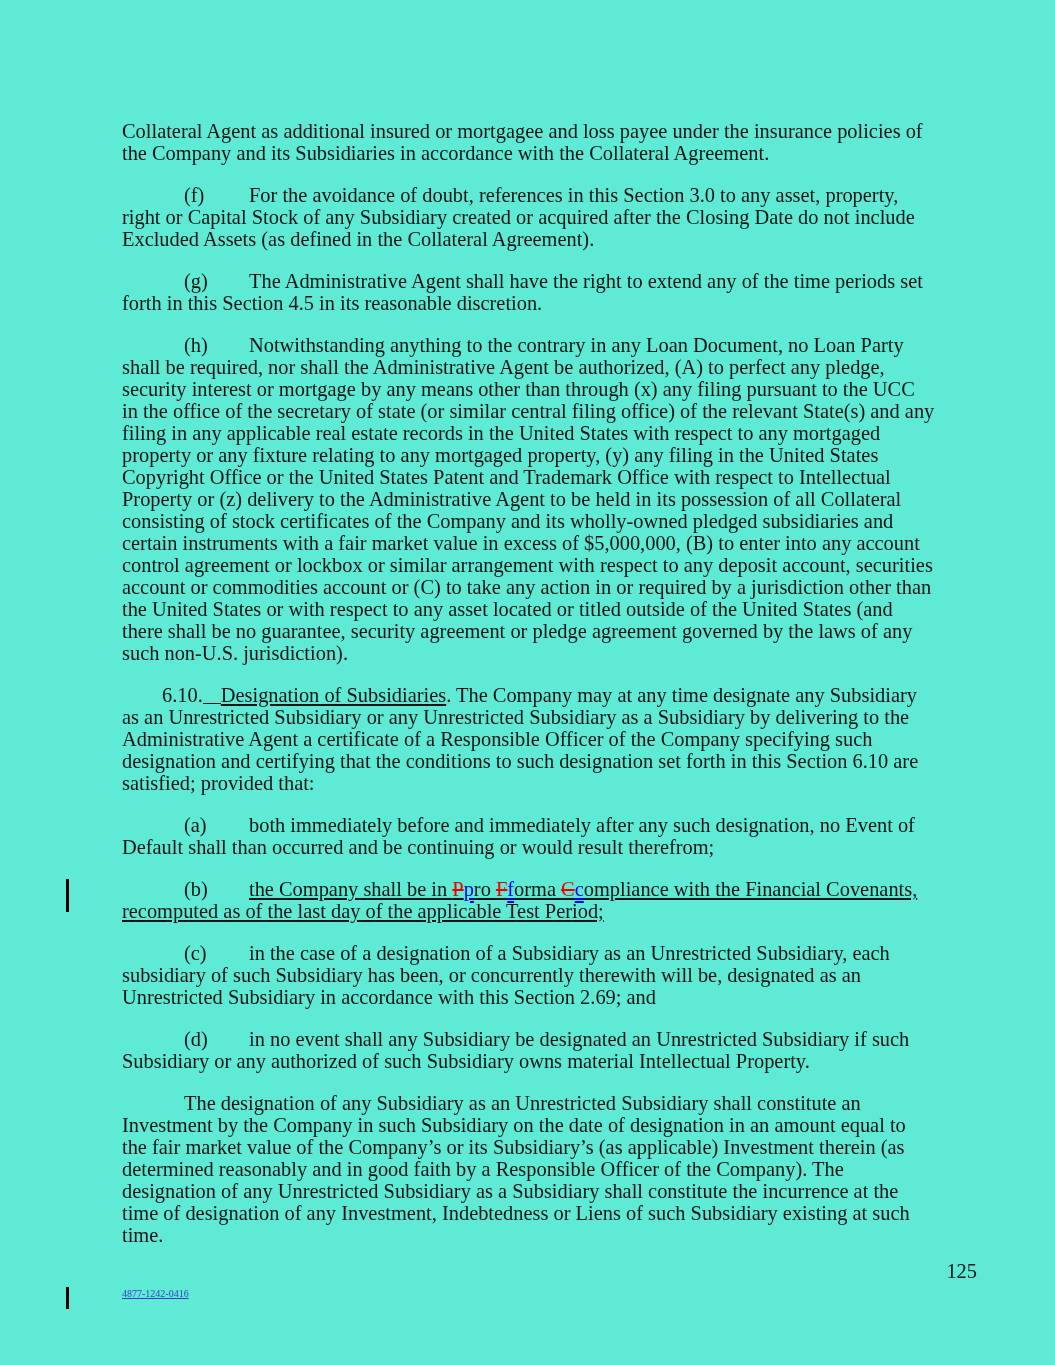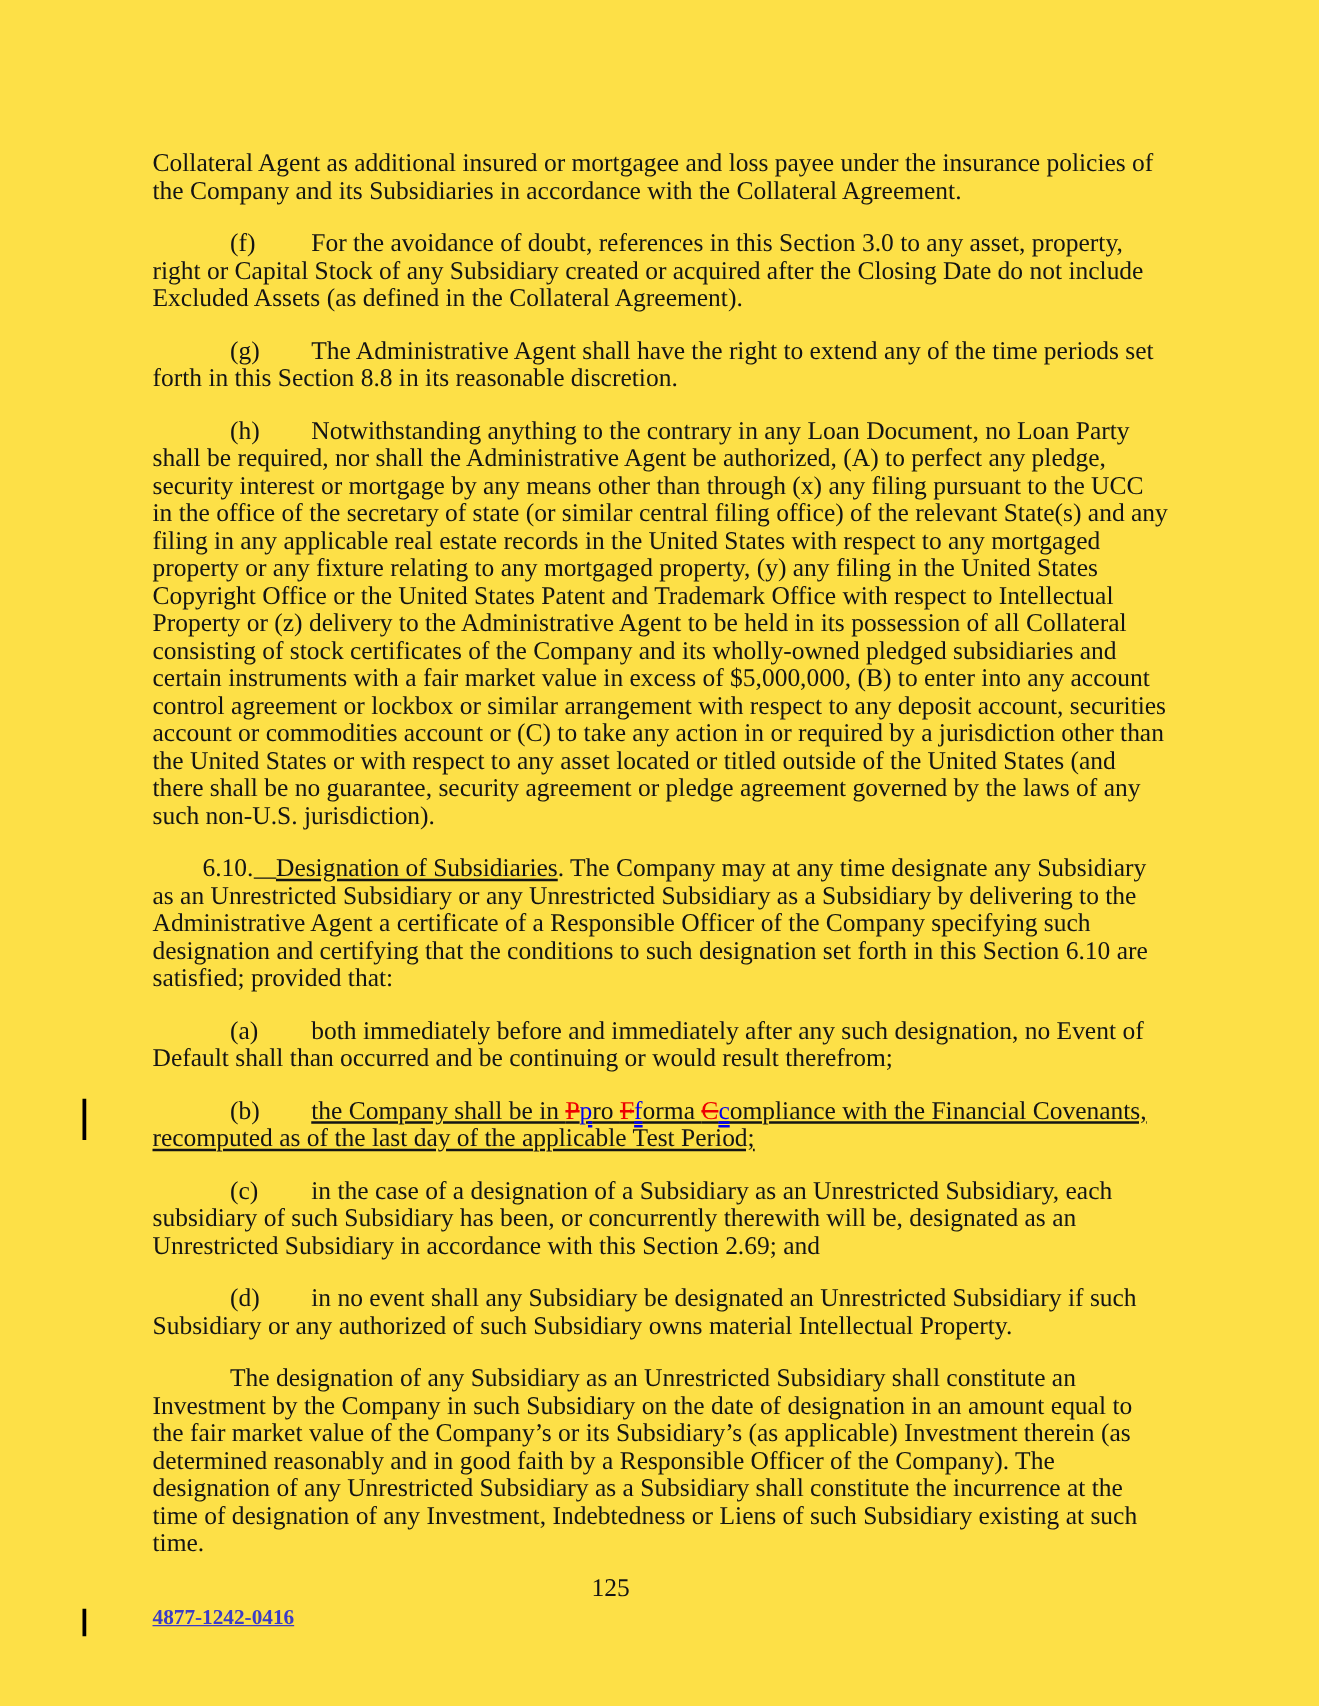--- a/index.html
+++ b/index.html
@@ -1,20 +1,20 @@
 <!DOCTYPE html>
 <html style="--deletion-red: #ee0000; --insertion-blue: #0000ee; --link-blue: #3b3bc8;"><head>
 <meta charset="utf-8">
 <style>
   html,body{margin:0;padding:0;background:#e8e8e8;}
   .page{
     position:relative;
     width:1055px;height:1365px;
     margin:0 auto;
-    background:#fde047;
+    background:#5eead4;
     font-family:"Liberation Serif","DejaVu Serif",serif;
     font-size:20.4px;
     line-height:22px;
     color:#141414;
     box-sizing:border-box;
     padding:120px 120px 0 122px;
     overflow:hidden;
   }
   .para{margin:0 0 20px 0;text-align:left;}
   .indent{text-indent:62px;}
@@ -34,40 +34,39 @@
   .ins{
     color:var(--insertion-blue,#0000ee);
     text-decoration:underline double var(--insertion-blue,#0000ee);
   }
   .change-bar{position:absolute;width:3px;background:#000;}
   .bar-para-b{left:-56px;top:1px;height:33px;}
   .bar-footer{left:66px;top:1287px;height:22px;}
   .rel{position:relative;text-decoration:underline;}
   .footer-page-number{
     position:absolute;top:1260px;left:0;width:977px;
-    text-align:center;
+    text-align:right;
   }
   .footer-doc-id{
     position:absolute;left:122px;top:1286px;
-    font-size:17px;line-height:16px;
+    font-size:10px;line-height:16px;
     color:var(--link-blue,#3b3bc8);
     text-decoration:underline;
-    font-weight:bold;
   }
 </style>
 </head>
 <body>
 
 <div class="page">
 
   <p class="para">Collateral Agent as additional insured or mortgagee and loss payee under the insurance policies of the Company and its Subsidiaries in accordance with the Collateral Agreement.</p>
 
   <p class="para indent"><span class="plabel">(f)</span><span>For the avoidance of doubt, references in this Section 3.0 to any asset, property, right or Capital Stock of any Subsidiary created or acquired after the Closing Date do not include Excluded Assets (as defined in the Collateral Agreement).</span></p>
 
-  <p class="para indent"><span class="plabel">(g)</span><span>The Administrative Agent shall have the right to extend any of the time periods set forth in this Section 8.8 in its reasonable discretion.</span></p>
+  <p class="para indent"><span class="plabel">(g)</span><span>The Administrative Agent shall have the right to extend any of the time periods set forth in this Section 4.5 in its reasonable discretion.</span></p>
 
   <p class="para indent"><span class="plabel">(h)</span><span>Notwithstanding anything to the contrary in any Loan Document, no Loan Party shall be required, nor shall the Administrative Agent be authorized, (A) to perfect any pledge, security interest or mortgage by any means other than through (x) any filing pursuant to the UCC in the office of the secretary of state (or similar central filing office) of the relevant State(s) and any filing in any applicable real estate records in the United States with respect to any mortgaged property or any fixture relating to any mortgaged property, (y) any filing in the United States Copyright Office or the United States Patent and Trademark Office with respect to Intellectual Property or (z) delivery to the Administrative Agent to be held in its possession of all Collateral consisting of stock certificates of the Company and its wholly-owned pledged subsidiaries and certain instruments with a fair market value in excess of $5,000,000, (B) to enter into any account control agreement or lockbox or similar arrangement with respect to any deposit account, securities account or commodities account or (C) to take any action in or required by a jurisdiction other than the United States or with respect to any asset located or titled outside of the United States (and there shall be no guarantee, security agreement or pledge agreement governed by the laws of any such non-U.S. jurisdiction).</span></p>
 
   <p class="para indent-sec"><span>6.10.</span><span class="u-spacer"></span><span class="heading-underline">Designation of Subsidiaries</span><span>. The Company may at any time designate any Subsidiary as an Unrestricted Subsidiary or any Unrestricted Subsidiary as a Subsidiary by delivering to the Administrative Agent a certificate of a Responsible Officer of the Company specifying such designation and certifying that the conditions to such designation set forth in this Section 6.10 are satisfied; provided that:</span></p>
 
   <p class="para indent"><span class="plabel">(a)</span><span>both immediately before and immediately after any such designation, no Event of Default shall than occurred and be continuing or would result therefrom;</span></p>
 
   <p class="para indent rel"><span class="change-bar bar-para-b"></span><span class="plabel">(b)</span><span>the Company shall be in </span><span class="del">P</span><span class="ins">p</span><span>ro </span><span class="del">F</span><span class="ins">f</span><span>orma </span><span class="del">C</span><span class="ins">c</span><span>ompliance with the Financial Covenants, recomputed as of the last day of the applicable Test Period;</span></p>
 
   <p class="para indent"><span class="plabel">(c)</span><span>in the case of a designation of a Subsidiary as an Unrestricted Subsidiary, each subsidiary of such Subsidiary has been, or concurrently therewith will be, designated as an Unrestricted Subsidiary in accordance with this Section 2.69; and</span></p>

